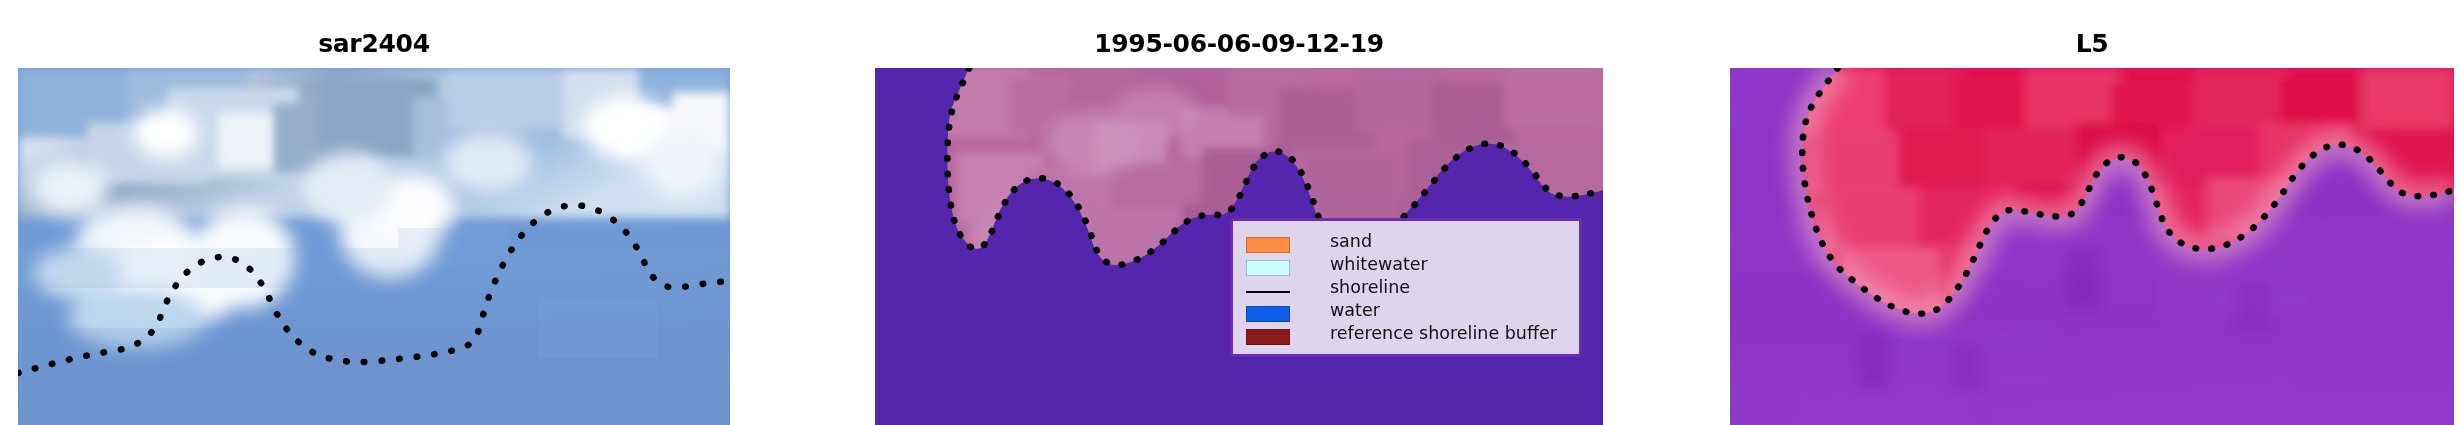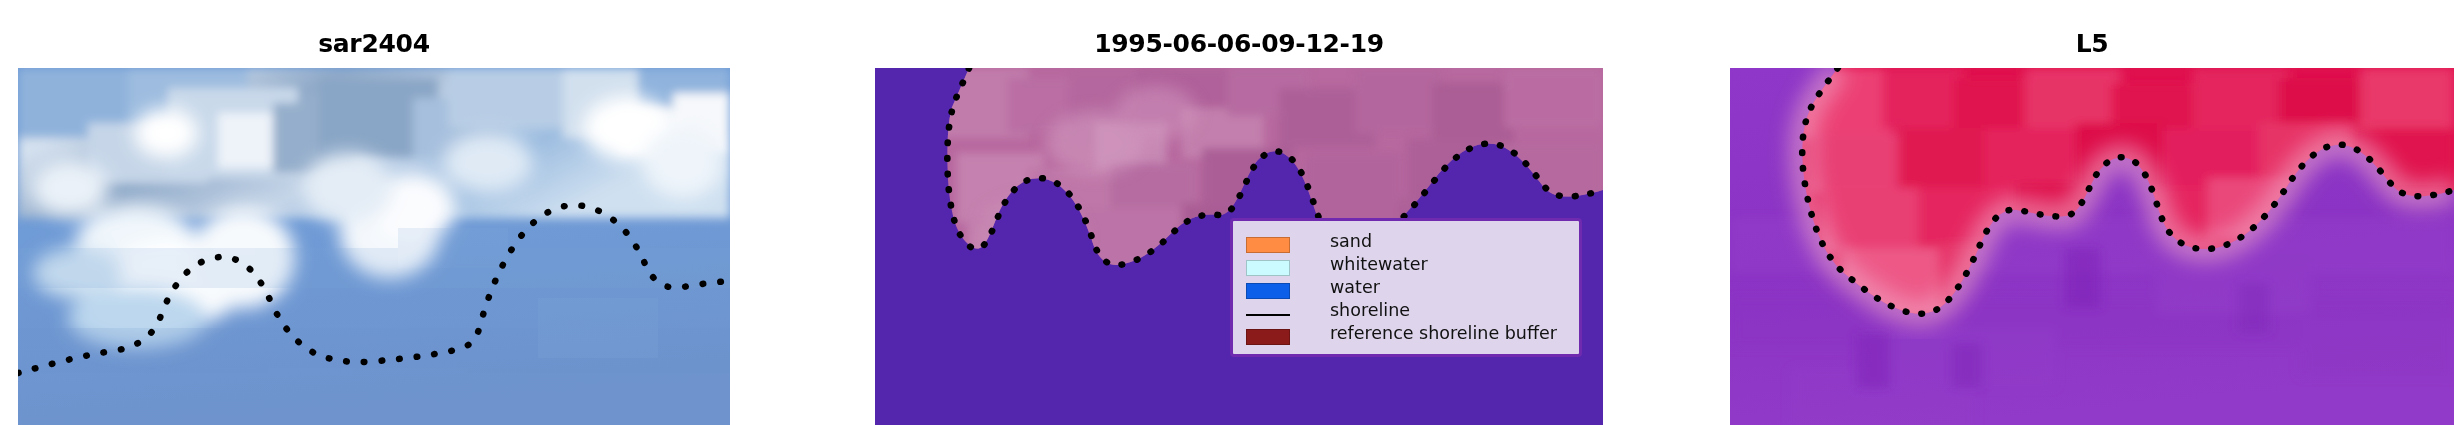--- a/index.html
+++ b/index.html
@@ -261,26 +261,26 @@
     <div class="legend" style="left:355px; top:195px;">
       <div class="legend-row">
         <span class="legend-swatch" style="background:#ff8c42;"></span>
         <span class="legend-label">sand</span>
       </div>
       <div class="legend-row">
         <span class="legend-swatch" style="background:#ccfbff;"></span>
         <span class="legend-label">whitewater</span>
       </div>
       <div class="legend-row">
+        <span class="legend-swatch line-swatch"></span>
+        <span class="legend-label">shoreline</span>
+      </div>
+      <div class="legend-row">
         <span class="legend-swatch" style="background:#0c5fe8;"></span>
         <span class="legend-label">water</span>
-      </div>
-      <div class="legend-row">
-        <span class="legend-swatch line-swatch"></span>
-        <span class="legend-label">shoreline</span>
       </div>
       <div class="legend-row">
         <span class="legend-swatch" style="background:#8b1a1a;"></span>
         <span class="legend-label">reference shoreline buffer</span>
       </div>
     </div>
   </div>
 
   <div class="panel" style="left:1730px; width:712px;padding-left:12px;">
     <div class="panel-title">L5</div>

